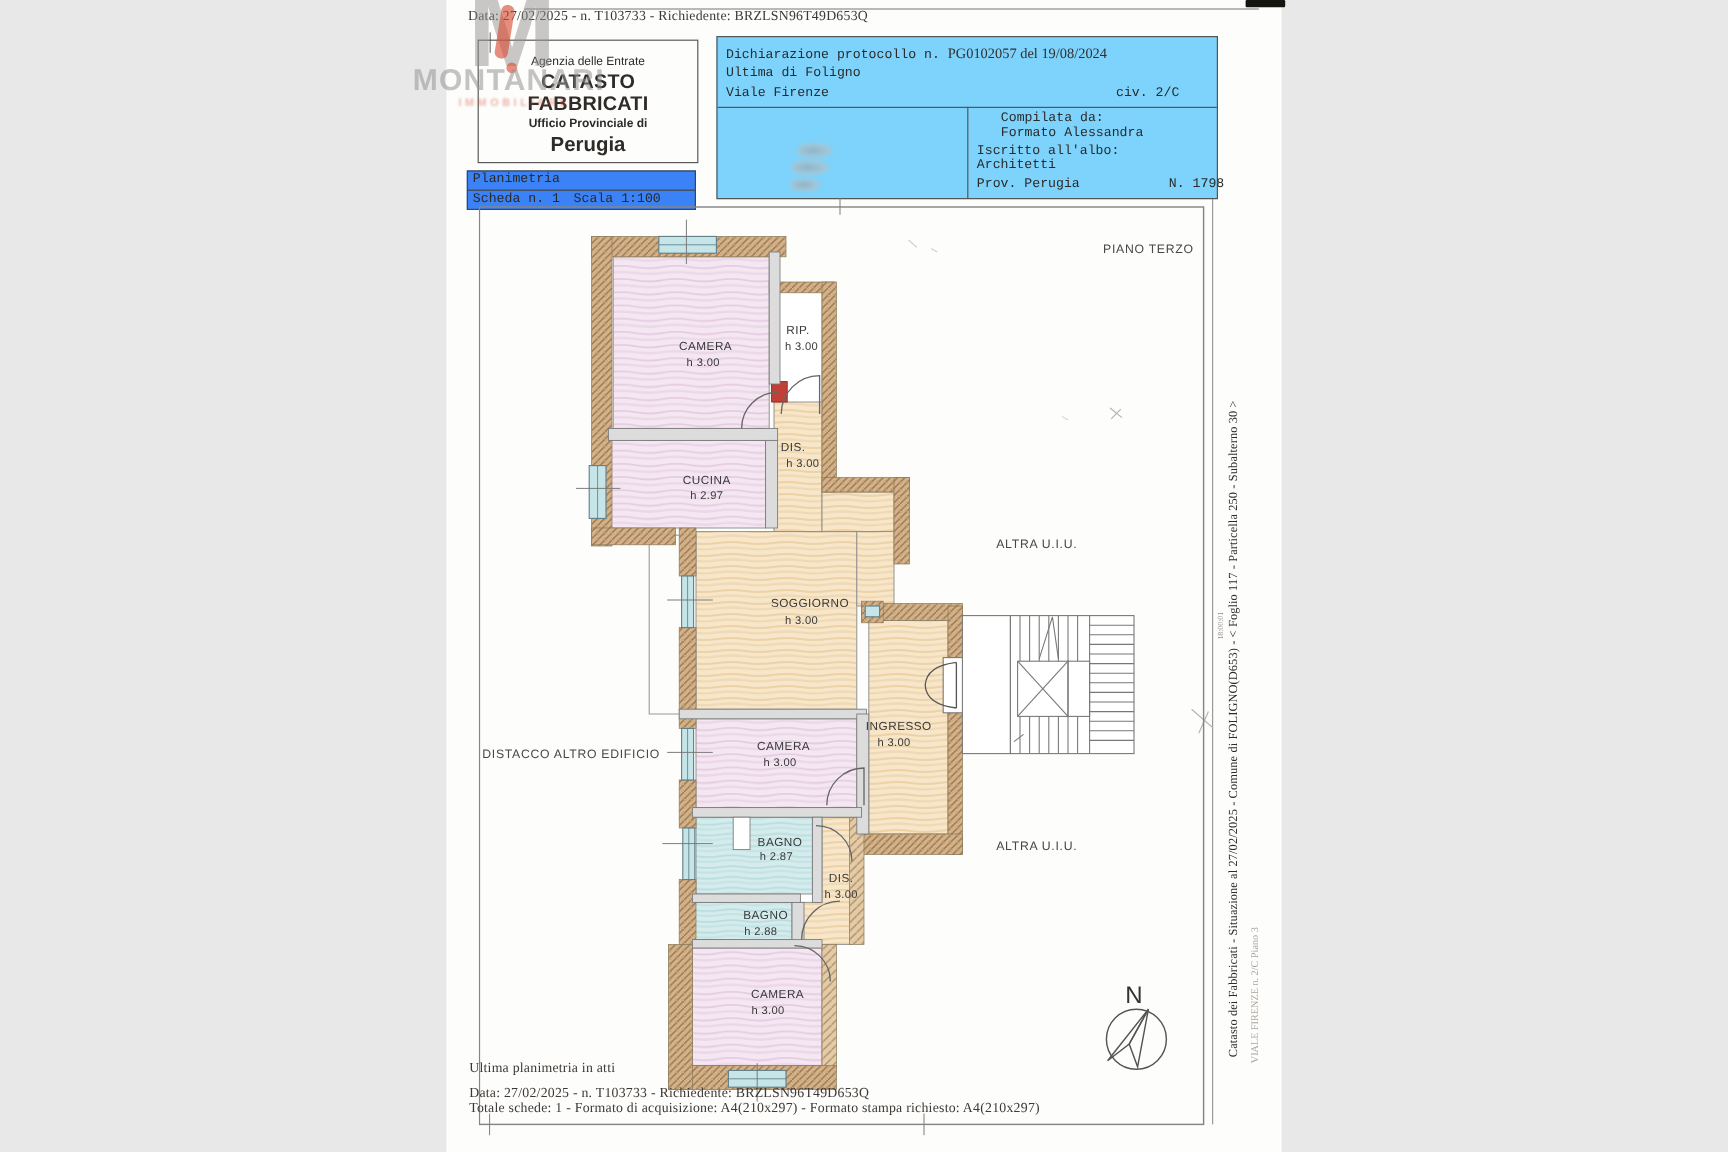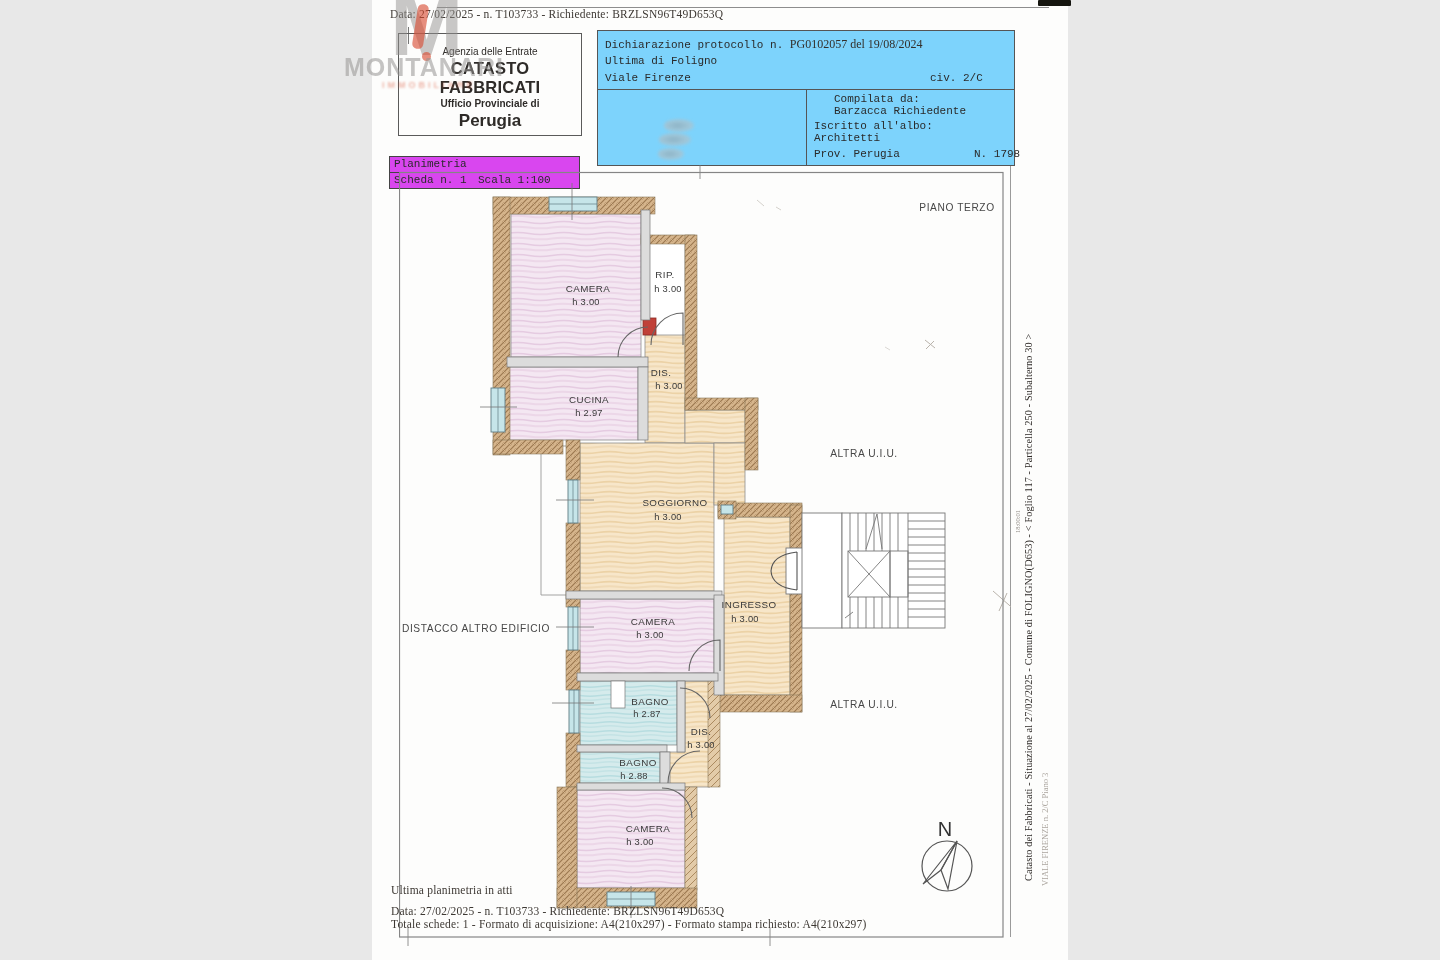--- a/index.html
+++ b/index.html
@@ -25,22 +25,22 @@
   
   #agency-box{
     left:398px;top:33px;width:182px;height:101px;
     border:1.2px solid #5a5a5a;text-align:center;color:#2e2b28;
   }
   #agency-box .l1{margin-top:12px;font-size:10px;font-weight:normal;}
   #agency-box .l2{margin-top:2px;font-size:16.5px;font-weight:bold;letter-spacing:.2px;}
   #agency-box .l3{margin-top:1px;font-size:10px;font-weight:bold;}
   #agency-box .l4{margin-top:2px;font-size:17px;font-weight:bold;}
   #plan-title-box{
-    left:389px;top:156px;width:189px;height:31px;
-    border:1.4px solid #444;background:#d946ef;
+    left:389px;top:142px;width:189px;height:31px;
+    border:1.4px solid #444;background:#3b82f6;
   }
   #plan-title-box .row1{height:14px;border-bottom:1.2px solid #444;padding:1px 0 0 4px;}
   #plan-title-box .row2{position:relative;height:15px;padding-top:1px;}
   #plan-title-box .scheda{position:absolute;left:4px;top:1px;}
   #plan-title-box .scala{position:absolute;left:88px;top:1px;}
   #decl-box{
     left:597px;top:30px;width:416px;height:134px;
     border:1.2px solid #555;background:#7dd3fc;
   }
   #decl-box .protocol{position:absolute;left:7px;top:6px;}
@@ -127,21 +127,21 @@
   <div class="comune mono">Ultima di Foligno</div>
   <div class="via mono">Viale Firenze</div>
   <div class="civ mono">civ. 2/C</div>
   <div class="sep"></div>
   <div class="vdiv"></div>
   <div class="blob" style="left:66px;top:88px;width:30px;height:13px;"></div>
   <div class="blob" style="left:61px;top:102px;width:32px;height:13px;"></div>
   <div class="blob" style="left:60px;top:117px;width:26px;height:12px;"></div>
   <div class="compilata mono">
     <div>Compilata da:</div>
-    <div>Barzacca Richiedente</div>
+    <div>Formato Alessandra</div>
   </div>
   <div class="albo mono">
     <div>Iscritto all'albo:</div>
     <div>Architetti</div>
   </div>
   <div class="prov mono">Prov. Perugia</div>
   <div class="num mono">N. 1798</div>
 </div>
 
 <svg id="plan-svg" class="abs" viewBox="399 162 612 788">

